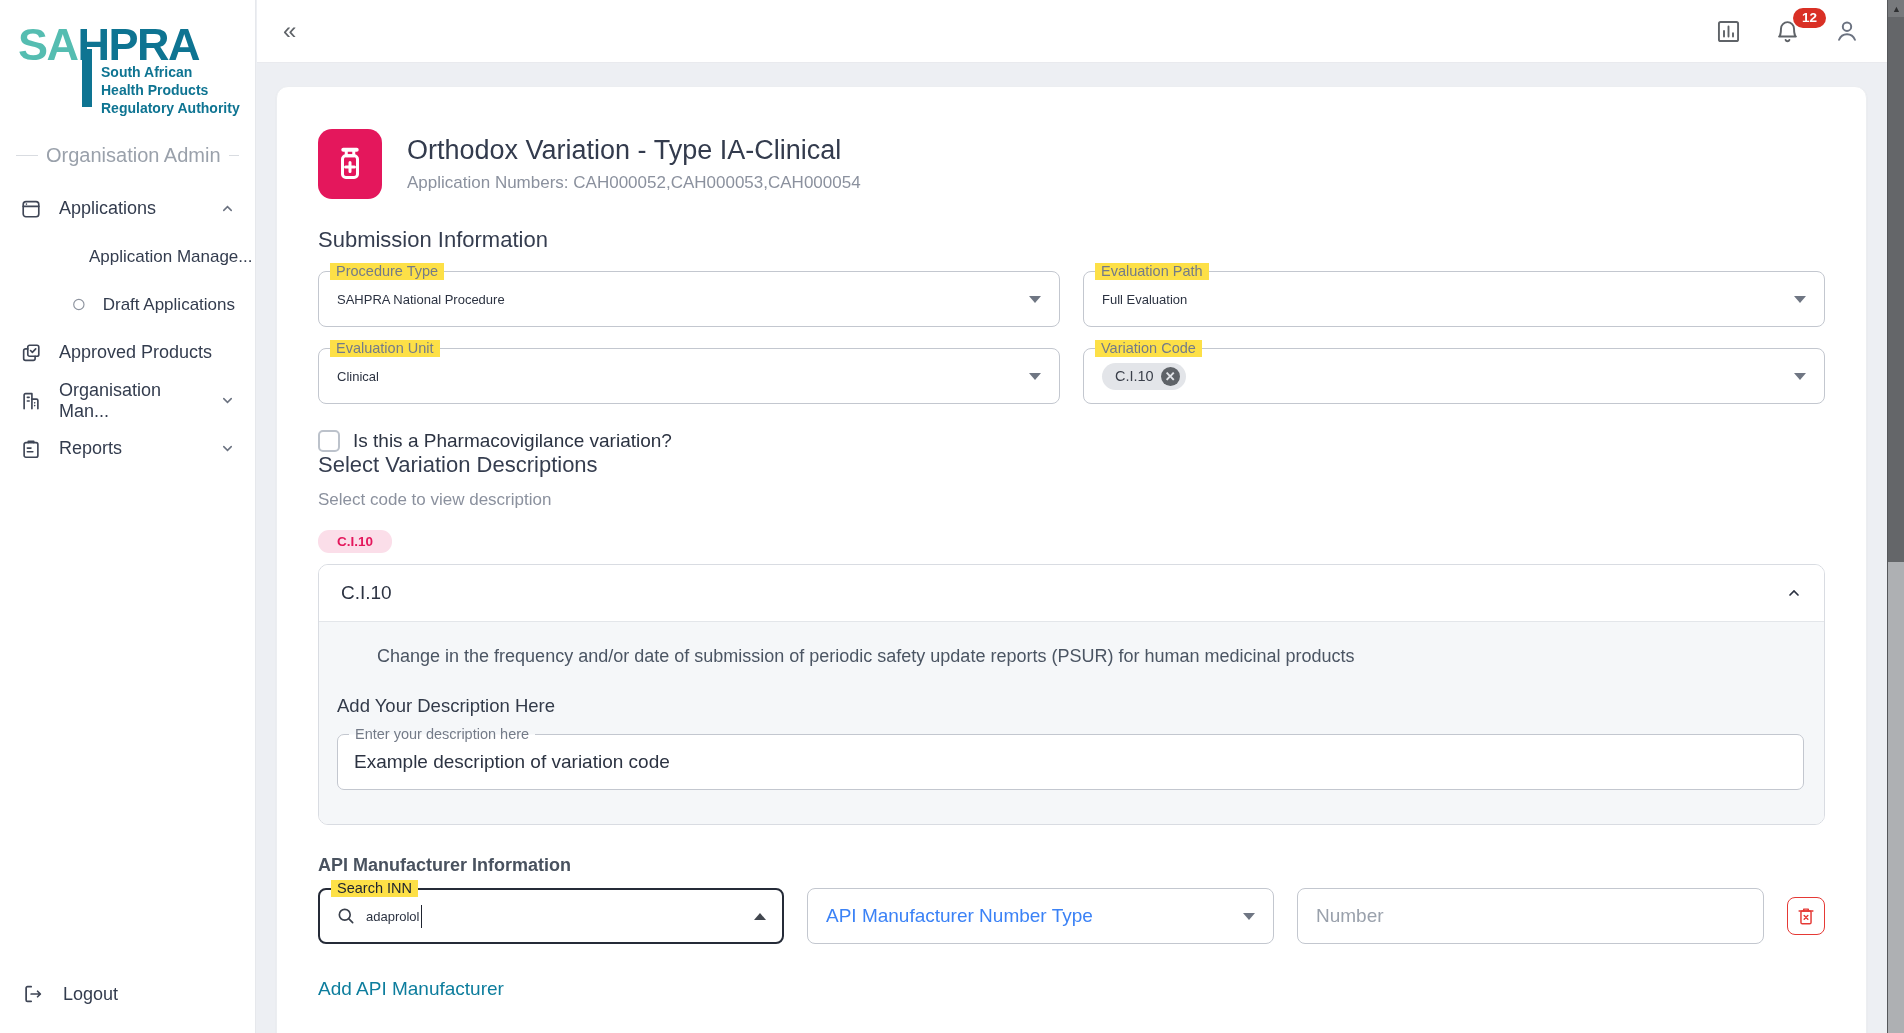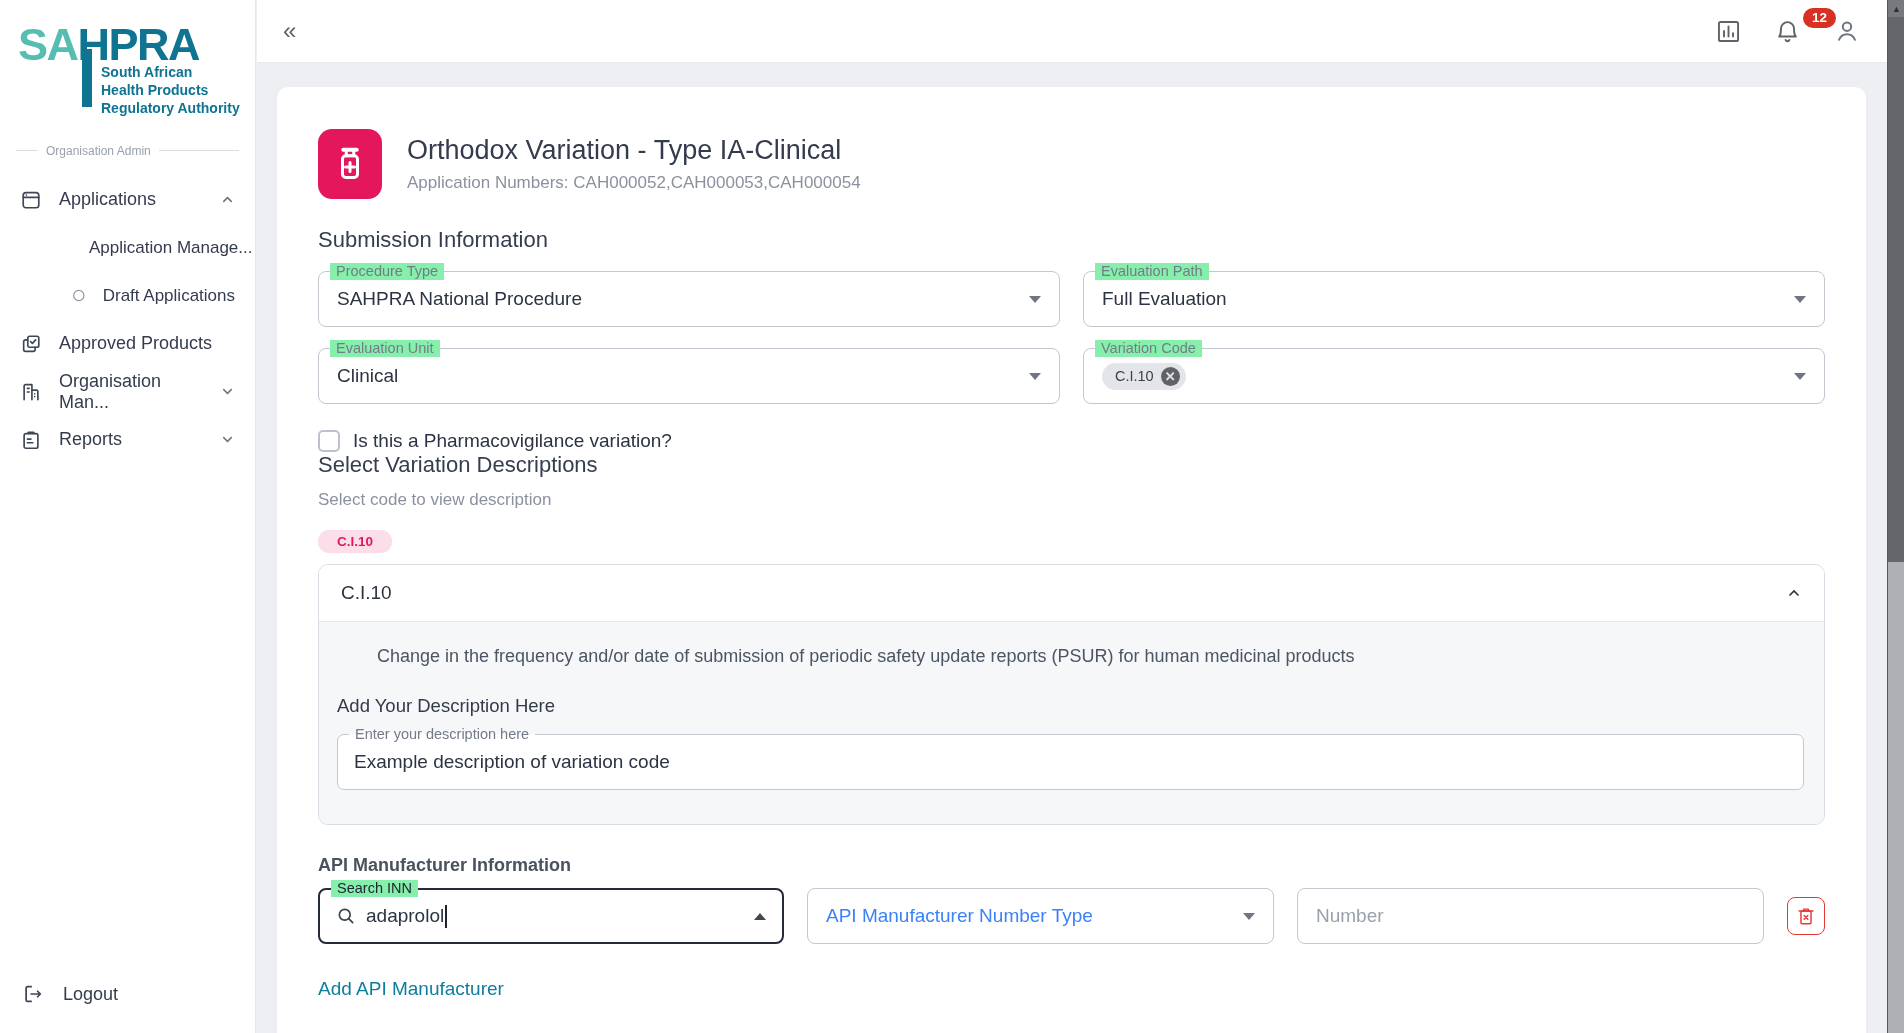--- a/index.html
+++ b/index.html
@@ -12,38 +12,38 @@
   .logo { position:relative; padding:22px 10px 0 18px; }
   .logo-word { font-size:45px; font-weight:700; letter-spacing:-1.5px; line-height:1; }
   .logo-teal { color:#55BDB1; }
   .logo-blue { color:#0E7492; }
   .logo-sub { display:flex; margin-left:64px; margin-top:-10px; }
   .logo-pole { width:10px; background:#0E7492; margin-right:9px; height:58px; margin-top:-8px; }
   .logo-tagline { font-size:14px; font-weight:700; color:#0E7492; line-height:1.3; padding-top:6px; }
   .side-divider { display:flex; align-items:center; gap:8px; margin:26px 16px 10px; }
   .side-divider .line { flex:0 0 22px; height:1px; background:#d9dce1; }
   .side-divider .line.right { flex:1; }
-  .side-divider span { color:#9aa1ab; font-size:12px; white-space:nowrap; }
+  .side-divider span { color:#9aa1ab; font-size:20px; white-space:nowrap; }
   .menu { padding-top:8px; }
   .menu-item { display:flex; align-items:center; gap:17px; height:48px; padding:0 20px;
                color:#333c4e; font-size:18px; font-weight:500; cursor:pointer; }
   .menu-item svg { flex:0 0 auto; }
   .menu-item .chev { margin-left:auto; }
   .menu-sub { display:flex; align-items:center; gap:17px; height:48px; padding:0 20px 0 72px;
               color:#333c4e; font-size:17px; font-weight:500; cursor:pointer; white-space:nowrap; }
   .logout { position:absolute; left:0; bottom:16px; width:100%; display:flex; align-items:center;
             gap:19px; padding:12px 22px; color:#333c4e; font-size:18px; font-weight:500; cursor:pointer; }
 
   
   .topbar { position:absolute; left:257px; top:0; width:1630px; height:63px; background:#fff;
             border-bottom:1px solid #e9eaee; display:flex; align-items:center; padding:0 26px; z-index:4; }
   .collapse-btn { font-size:24px; color:#5f6368; cursor:pointer; line-height:1; }
   .topbar-right { margin-left:auto; display:flex; align-items:center; gap:32px; }
   .icon-btn { position:relative; display:flex; align-items:center; cursor:pointer; }
-  .badge { position:absolute; top:-10px; left:29px; background:#D93025; color:#fff; font-size:13.5px;
+  .badge { position:absolute; top:-10px; left:19px; background:#D93025; color:#fff; font-size:13.5px;
            font-weight:700; padding:2.5px 9px; border-radius:11px; }
 
   
   .main { position:absolute; left:257px; top:64px; width:1630px; height:969px;
           background:#edeff3; overflow:hidden; }
   .card { position:absolute; left:19px; top:22px; width:1591px; height:1500px; background:#fff;
           border:1px solid #eceef1; border-radius:12px; box-shadow:0 1px 2px rgba(16,24,40,.05);
           padding:42px 41px; }
 
   .card-header { display:flex; align-items:center; gap:25px; margin-bottom:28px; }
@@ -52,22 +52,22 @@
   .page-title { font-size:27px; font-weight:500; color:#333b4d; margin-bottom:7px; }
   .page-subtitle { font-size:17px; color:#8b919e; }
 
   .section-h { font-size:22px; font-weight:500; color:#353d4f; }
   .mb16 { margin-bottom:18px; }
 
   .fields-grid { display:grid; grid-template-columns:1fr 1fr; gap:21px 23px; margin-bottom:26px; }
   .fld { position:relative; height:56px; border:1px solid #c3c7cf; border-radius:8px;
          background:#fff; display:flex; align-items:center; padding:0 18px; cursor:pointer; }
   .fld-label { position:absolute; top:-9px; left:11px; font-size:14.5px; color:#747b88;
-               background:#86efac; padding:0 6px; line-height:1.2; }
-  .fld-value { font-size:19px; color:#2c3342; }
+               background:#fde047; padding:0 6px; line-height:1.2; }
+  .fld-value { font-size:13px; color:#2c3342; }
   .dd-arrow { margin-left:auto; width:0; height:0; border-left:6px solid transparent;
               border-right:6px solid transparent; border-top:7px solid #6f7683; }
   .dd-arrow.up { border-top:none; border-bottom:7px solid #42474f; }
   .code-chip { display:inline-flex; align-items:center; gap:7px; background:#e3e5e9;
                border-radius:14px; padding:4px 6px 4px 13px; font-size:14.5px; color:#3a3f4a; }
   .chip-x { width:19px; height:19px; background:#5f6368; border-radius:50%; color:#e3e5e9;
             font-size:13px; line-height:19px; text-align:center; font-weight:700; cursor:pointer; }
 
   .cb-row { display:flex; align-items:center; gap:13px; }
   .checkbox { width:22px; height:22px; border:2px solid #bcc2cb; border-radius:5px;

